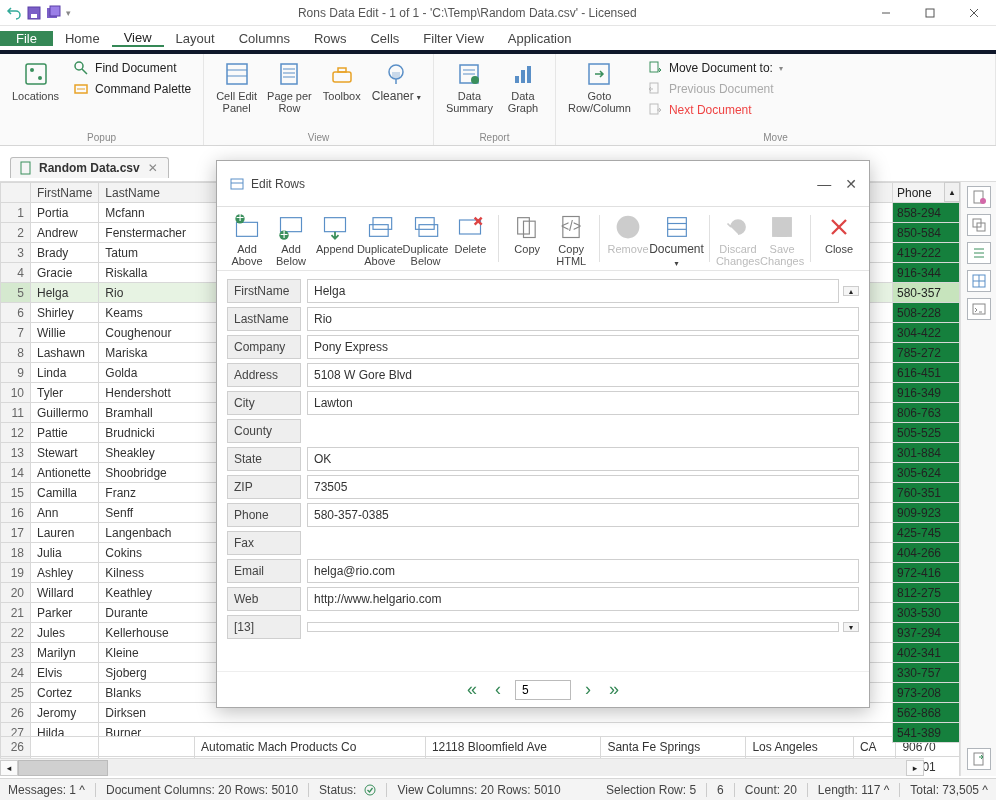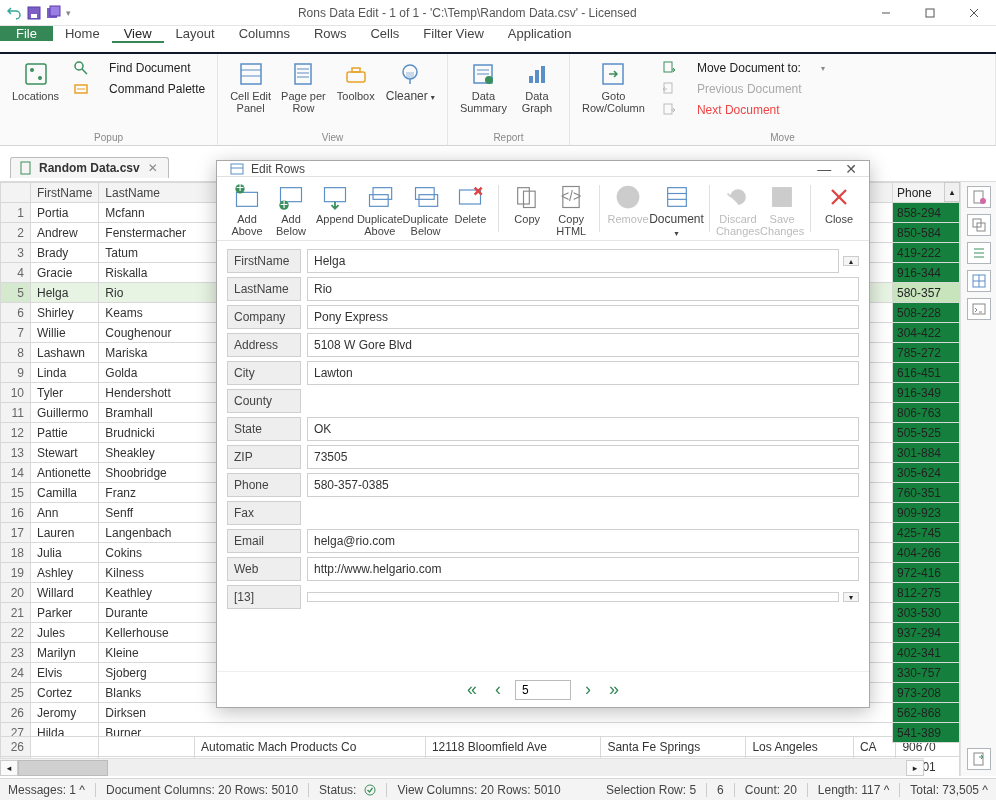--- a/index.html
+++ b/index.html
@@ -8,34 +8,34 @@
 
 .titlebar { height: 26px; background: #fff; display: flex; align-items: center; border-bottom: 1px solid #e5e5e5; }
 .titlebar .qat { display: flex; gap: 4px; padding-left: 6px; }
 .titlebar .qat .qicon { width: 16px; height: 16px; }
 .titlebar .title { flex: 1; text-align: center; color: #555; font-size: 12px; }
 .titlebar .winbtns { display: flex; }
 .titlebar .winbtns div { width: 44px; height: 26px; display: flex; align-items: center; justify-content: center; color: #555; }
 .titlebar .winbtns div svg { width: 10px; height: 10px; }
 
 
-.maintabs { height: 28px; display: flex; align-items: flex-start; border-bottom: 2px solid #0f172a; background: #fff; }
+.maintabs { height: 28px; display: flex; align-items: center; border-bottom: 4px solid #0f172a; background: #fff; }
 .maintabs .filetab { background: #358856; color: #fff; padding: 0 16px; display: flex; align-items: center; font-size: 13px; }
 .maintabs .tab { padding: 0 12px; display: flex; align-items: center; color: #444; font-size: 13px; cursor: pointer; }
 .maintabs .tab.active { border-bottom: 2px solid #358856; color: #222; }
 
 
 .ribbon { height: 92px; background: #fafafa; border-bottom: 1px solid #d6d6d6; display: flex; }
 .rgroup { border-right: 1px solid #e6e6e6; padding: 4px 8px 2px 8px; display: flex; flex-direction: column; }
 .rgroup .grow { flex: 1; display: flex; align-items: flex-start; gap: 2px; }
 .rgroup .glabel { text-align: center; color: #888; font-size: 10px; padding-top: 2px; }
 .rbtn-big { display: flex; flex-direction: column; align-items: center; gap: 2px; padding: 2px 4px; cursor: pointer; min-width: 48px; }
 .rbtn-big .ricon { width: 28px; height: 28px; display:flex; align-items:center; justify-content:center; }
 .rbtn-big .rlbl { text-align: center; line-height: 1.1; font-size: 11px; color: #444; }
-.rbtn-small { display: flex; align-items: center; gap: 20px; padding: 2px 4px; cursor: pointer; }
+.rbtn-small { display: flex; align-items: center; gap: 6px; padding: 2px 4px; cursor: pointer; }
 .rbtn-small .ricon { width: 16px; height: 16px; }
 .rcol { display: flex; flex-direction: column; gap: 1px; }
 
 
 .doctabs { height: 28px; display: flex; align-items: center; padding-left: 10px; border-bottom: 1px solid #dcdcdc; margin-top: 8px; }
 .doctab { display: flex; align-items: center; gap: 6px; border: 1px solid #bcbcbc; border-bottom: none; padding: 3px 8px; background: #f5f5f5; border-radius: 3px 3px 0 0; }
 .doctab .x { color: #888; padding: 0 2px; }
 
 
 .workarea { position: absolute; top: 182px; left: 0; right: 0; bottom: 24px; display: flex; }
@@ -52,21 +52,21 @@
 table.grid tr.selrow td.rownum { background: #d5e9cf; }
 .phonecol { position: absolute; right: 0; top: 0; width: 68px; }
 .phonecol table { border-collapse: collapse; width: 100%; }
 .phonecol th, .phonecol td { border: 1px solid #d8d8d8; height: 20px; font-size: 12px; padding: 2px 4px; background: #15803d; text-align:left; white-space:nowrap; overflow:hidden;}
 .phonecol th { background: #f3f3f3; font-weight: normal; }
 .phonecol tr.selrow td { background: #c7e4bd; }
 .phonecol .scrollup { position:absolute; right:0; top:0; width:16px; height:20px; background:#f0f0f0; border:1px solid #ccc; display:flex; align-items:center; justify-content:center; font-size:9px;}
 
 
 .dialog { position: absolute; left: 216px; top: 160px; width: 654px; height: 548px; background: #fff; border: 1px solid #a8a8a8; box-shadow: 0 4px 18px rgba(0,0,0,0.25); display: flex; flex-direction: column; }
-.dialog .dtitlebar { height: 16px; display: flex; align-items: center; padding: 0 6px; border-bottom: 1px solid #e0e0e0; }
+.dialog .dtitlebar { height: 46px; display: flex; align-items: center; padding: 0 6px; border-bottom: 1px solid #e0e0e0; }
 .dialog .dtitlebar .dtitle { flex: 1; font-size: 13px; color: #444; padding-left: 6px; display:flex; align-items:center; gap:6px;}
 .dialog .dtitlebar .dwin { display: flex; gap: 14px; padding-right: 6px; }
 .dialog .dtitlebar .dwin span { cursor:pointer; color:#555; font-size:14px; }
 
 .dialog .dtoolbar { height: 64px; display: flex; gap: 0; padding: 4px 8px; border-bottom: 1px solid #e5e5e5; align-items:flex-start; }
 .dialog .dtoolbar .rbtn-big { min-width: 44px; }
 .dialog .dtoolbar .sep { width:1px; background:#e0e0e0; margin: 4px 6px; align-self:stretch;}
 
 .dialog .dbody { flex: 1; overflow: auto; padding: 8px 10px; }
 .fieldrow { display: flex; align-items: center; margin-bottom: 4px; }

